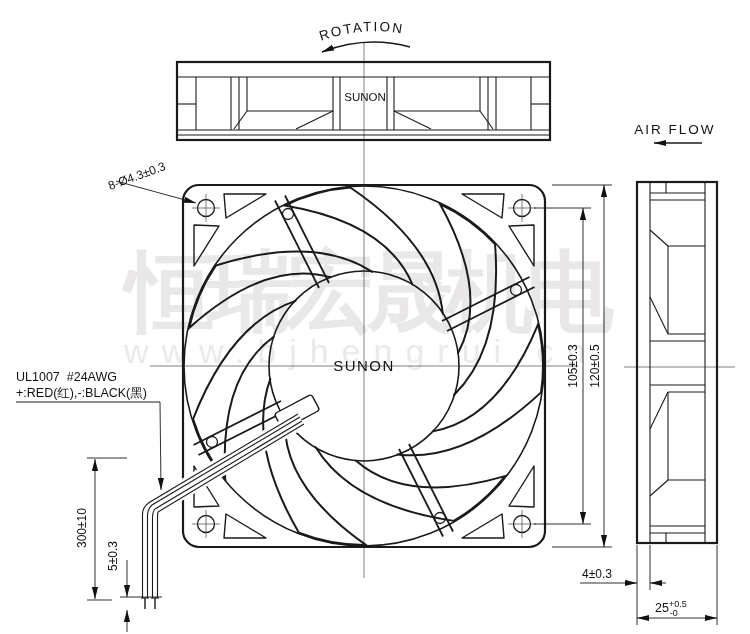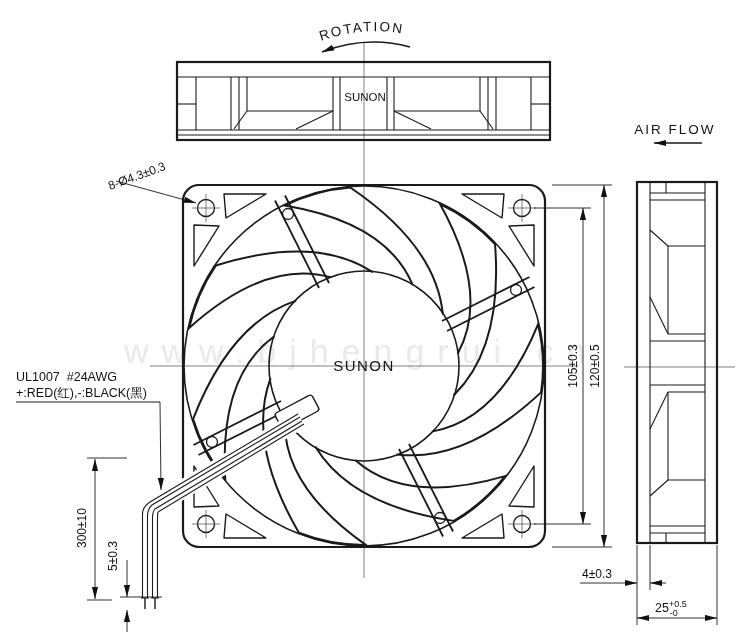--- a/index.html
+++ b/index.html
@@ -12,20 +12,21 @@
           letter-spacing:13px;white-space:nowrap;line-height:1;}
   svg{position:absolute;left:0;top:0;}
   svg text{font-family:"Liberation Sans", sans-serif;fill:#111;}
 </style>
 </head>
 <body>
 
 <div class="stage">
 
   <div class="watermark">
+    <div class="wm-cn">恒瑞宏晟机电</div>
     <div class="wm-url">www.bjhengrui.cn</div>
   </div>
 
   <svg width="750" height="634" viewBox="0 0 750 634">
     <defs>
       <marker id="arr" markerUnits="userSpaceOnUse" markerWidth="13" markerHeight="8" refX="12" refY="3.5" orient="auto-start-reverse">
         <path d="M0,0.4 L12,3.5 L0,6.6 Z" fill="#111"></path>
       </marker>
       <path id="rotArc" d="M318,42 Q366,24 414,36" fill="none"></path>
 

